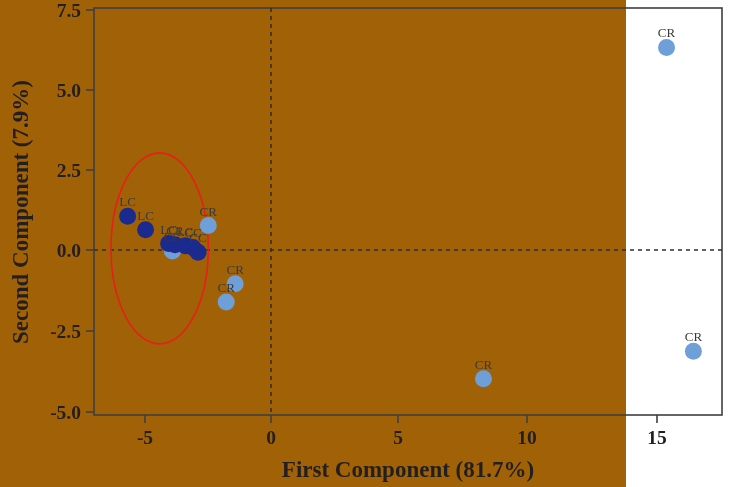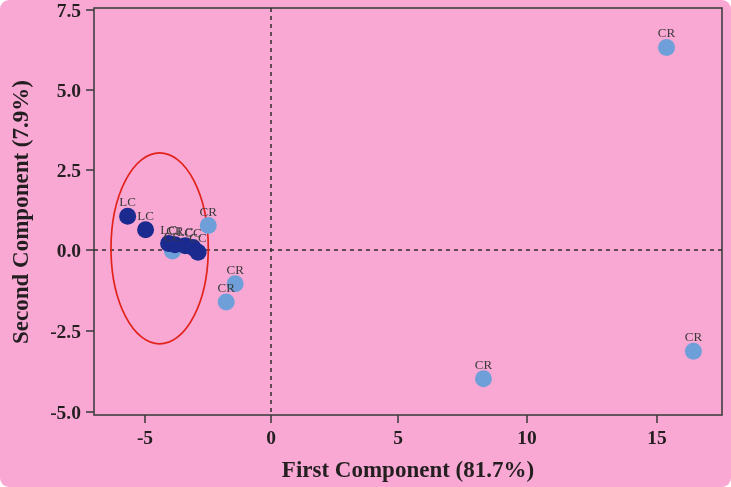--- a/index.html
+++ b/index.html
@@ -8,24 +8,23 @@
     background: #ffffff;
   }
   body {
     width: 731px;
     height: 487px;
     overflow: hidden;
     font-family: "Liberation Serif", "DejaVu Serif", serif;
   }
   #chart-root {
     position: relative;
-    width: 731px;
+    width: 626px;
     height: 487px;
-    background: #f9a8d4;
-    border-radius: 9px;
+    background: #a16207;
   }
   #plot-svg {
     position: absolute;
     left: 0;
     top: 0;
   }
   .axis-title {
     font-family: "Liberation Serif", "DejaVu Serif", serif;
     font-weight: bold;
     font-size: 23px;

